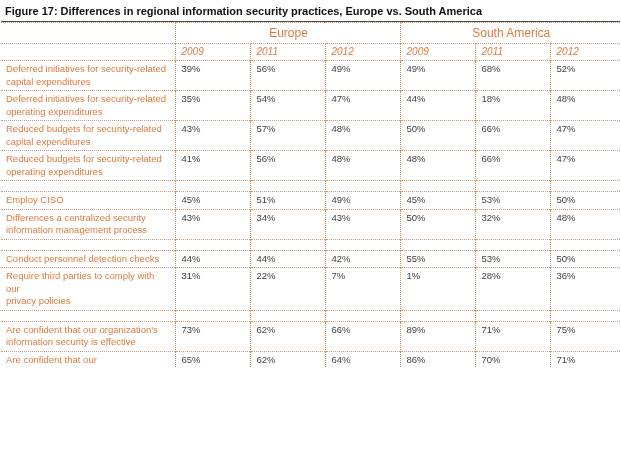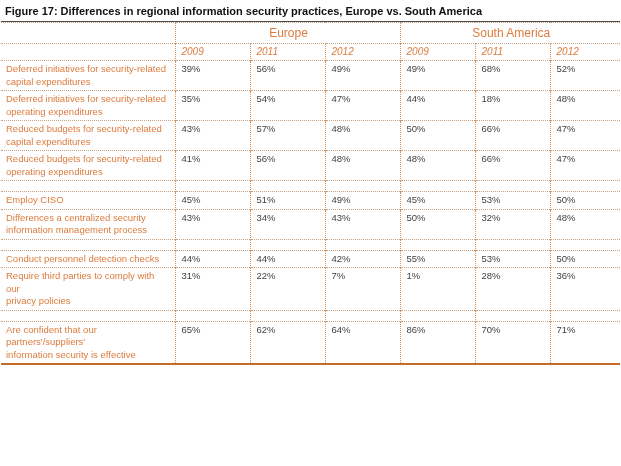--- a/index.html
+++ b/index.html
@@ -190,20 +190,30 @@
         <tr class="spacer">
           <td></td>
           <td class="val"></td>
           <td class="val"></td>
           <td class="val"></td>
           <td class="val"></td>
           <td class="val"></td>
           <td class="val"></td>
         </tr>
         <tr>
+          <td class="label">Are confident that our organization's
+information security is effective</td>
+          <td class="val">73%</td>
+          <td class="val">62%</td>
+          <td class="val">66%</td>
+          <td class="val">89%</td>
+          <td class="val">71%</td>
+          <td class="val">75%</td>
+        </tr>
+        <tr>
           <td class="label">Are confident that our partners'/suppliers'
 information security is effective</td>
           <td class="val">65%</td>
           <td class="val">62%</td>
           <td class="val">64%</td>
           <td class="val">86%</td>
           <td class="val">70%</td>
           <td class="val">71%</td>
         </tr>
       </tbody>

